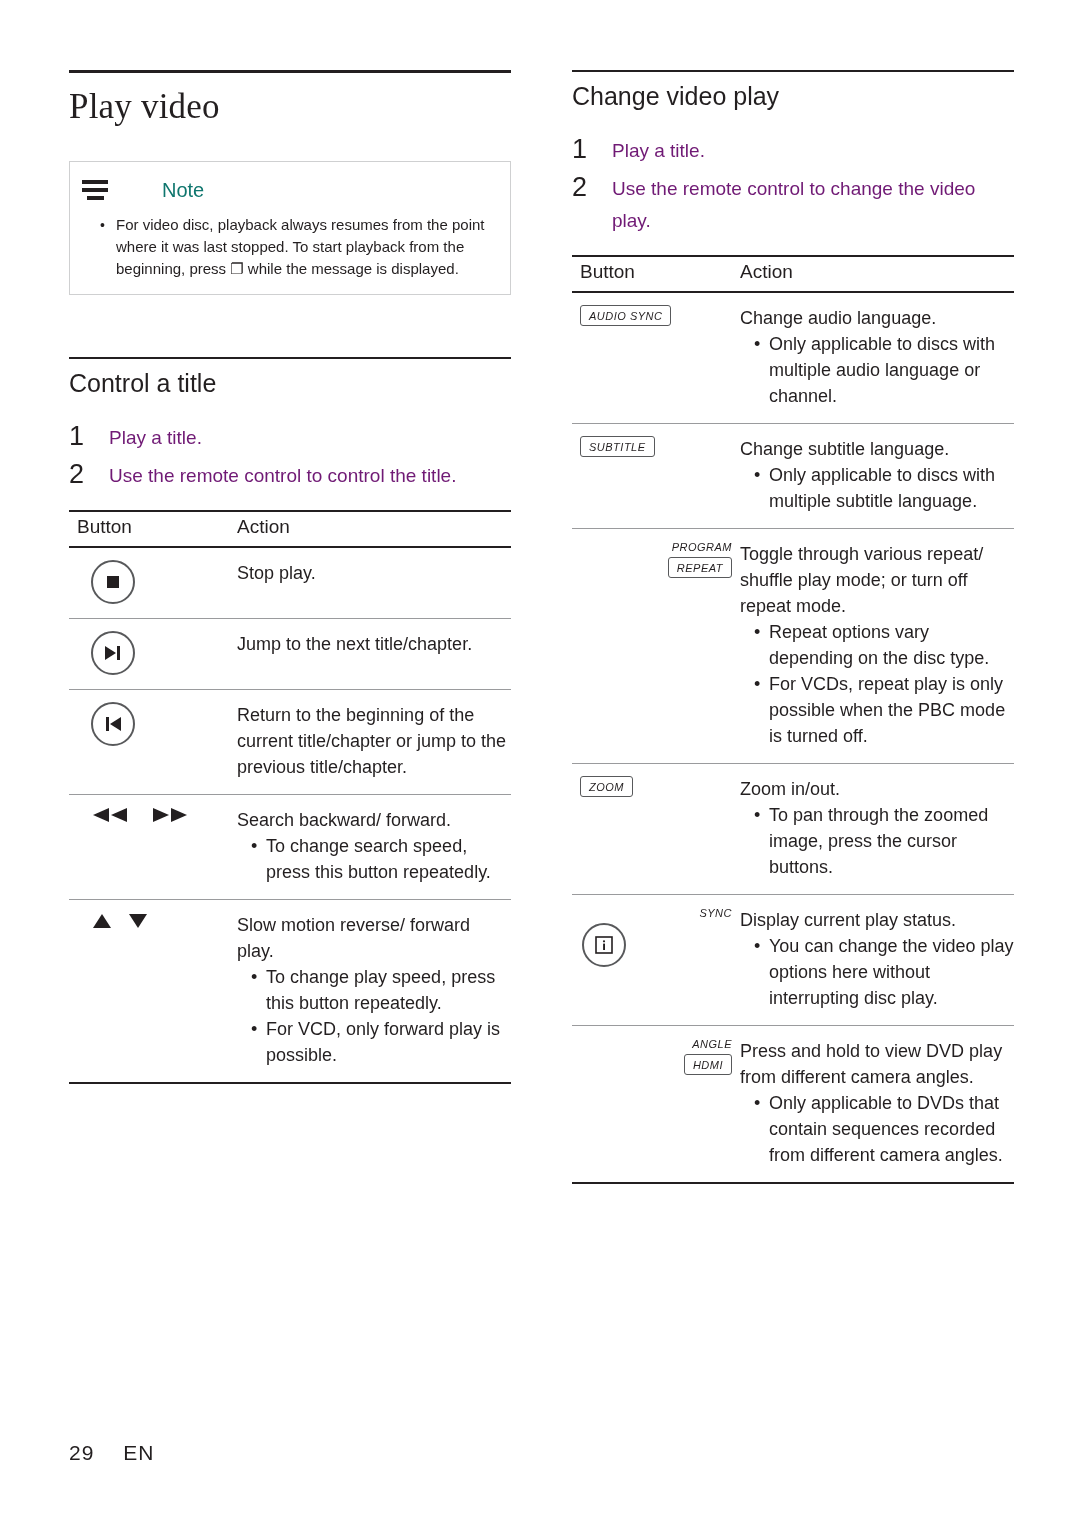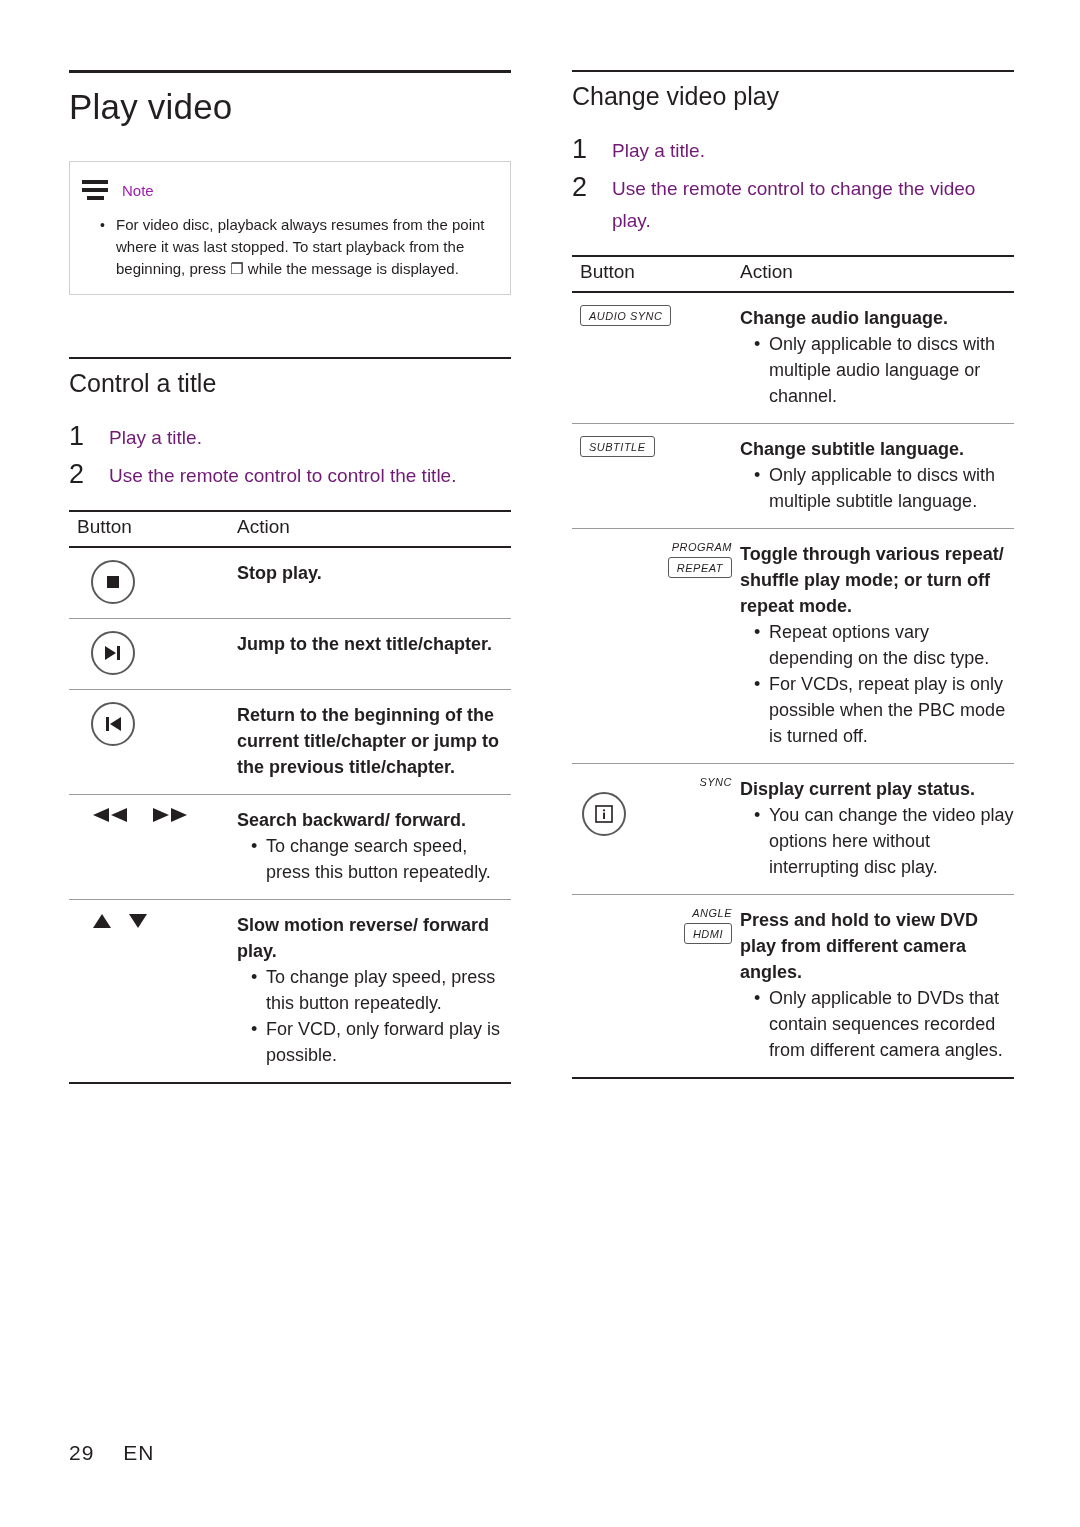--- a/index.html
+++ b/index.html
@@ -34,20 +34,21 @@
     border-top: 3px solid #231f20;
     margin-bottom: 8px;
   }
   h1.page-title {
     font-size: 35px;
     font-weight: normal;
     letter-spacing: 0.2px;
     margin: 4px 0 0 0;
     padding: 6px 0 4px 0;
     color: #231f20;
+    font-family: Liberation Serif, serif;
   }
   .h2-rule {
     border-top: 2px solid #231f20;
     margin-bottom: 6px;
   }
   h2.sec-title {
     font-size: 25px;
     font-weight: normal;
     margin: 0;
     padding: 4px 0 10px 0;
@@ -78,22 +79,23 @@
   }
   .note-icon span {
     display: block;
     height: 4px;
     background: #231f20;
   }
   .note-icon span:nth-child(1) { width: 26px; }
   .note-icon span:nth-child(2) { width: 26px; }
   .note-icon span:nth-child(3) { width: 17px; }
   .note-title {
-    font-size: 15px;
-    color: #a21caf;
+    font-size: 20px;
+    color: #0f766e;
+    margin-left: 40px;
   }
   .note-body {
     padding: 4px 22px 0 30px;
   }
   .note-item {
     display: flex;
     font-size: 15px;
     line-height: 22px;
     color: #231f20;
   }
@@ -150,21 +152,20 @@
     width: 152px;
     font-style: italic;
   }
   table.btn-table tr.last td {
     border-bottom: 2px solid #231f20;
   }
   .act-line {
     font-size: 18px;
     line-height: 26px;
     color: #231f20;
-    font-weight: bold;
   }
   .act-sub {
     display: flex;
     font-size: 18px;
     line-height: 26px;
     color: #231f20;
     margin-left: 14px;
   }
   .act-sub .b {
     width: 15px;
@@ -432,20 +433,32 @@
             <div class="b">•</div>
             <div>Repeat options vary depending on the disc type.</div>
           </div>
           <div class="act-sub">
             <div class="b">•</div>
             <div>For VCDs, repeat play is only possible when the PBC mode is turned off.</div>
           </div>
         </td>
       </tr>
 
+      <tr>
+        <td class="btn-cell">
+          <span class="key-label">ZOOM</span>
+        </td>
+        <td>
+          <div class="act-line">Zoom in/out.</div>
+          <div class="act-sub">
+            <div class="b">•</div>
+            <div>To pan through the zoomed image, press the cursor buttons.</div>
+          </div>
+        </td>
+      </tr>
 
       <tr>
         <td class="btn-cell">
           <span class="key-stack">
             <span class="key-plain">SYNC</span>
             <span class="key-round" style="margin-left:2px;">
               <svg width="20" height="20" viewBox="0 0 20 20">
                 <rect x="2" y="2" width="16" height="16" fill="none" stroke="#231f20" stroke-width="1.6"></rect>
                 <circle cx="10" cy="6.3" r="1.1" fill="#231f20"></circle>
                 <rect x="9.1" y="8.6" width="1.9" height="6.4" fill="#231f20"></rect>

